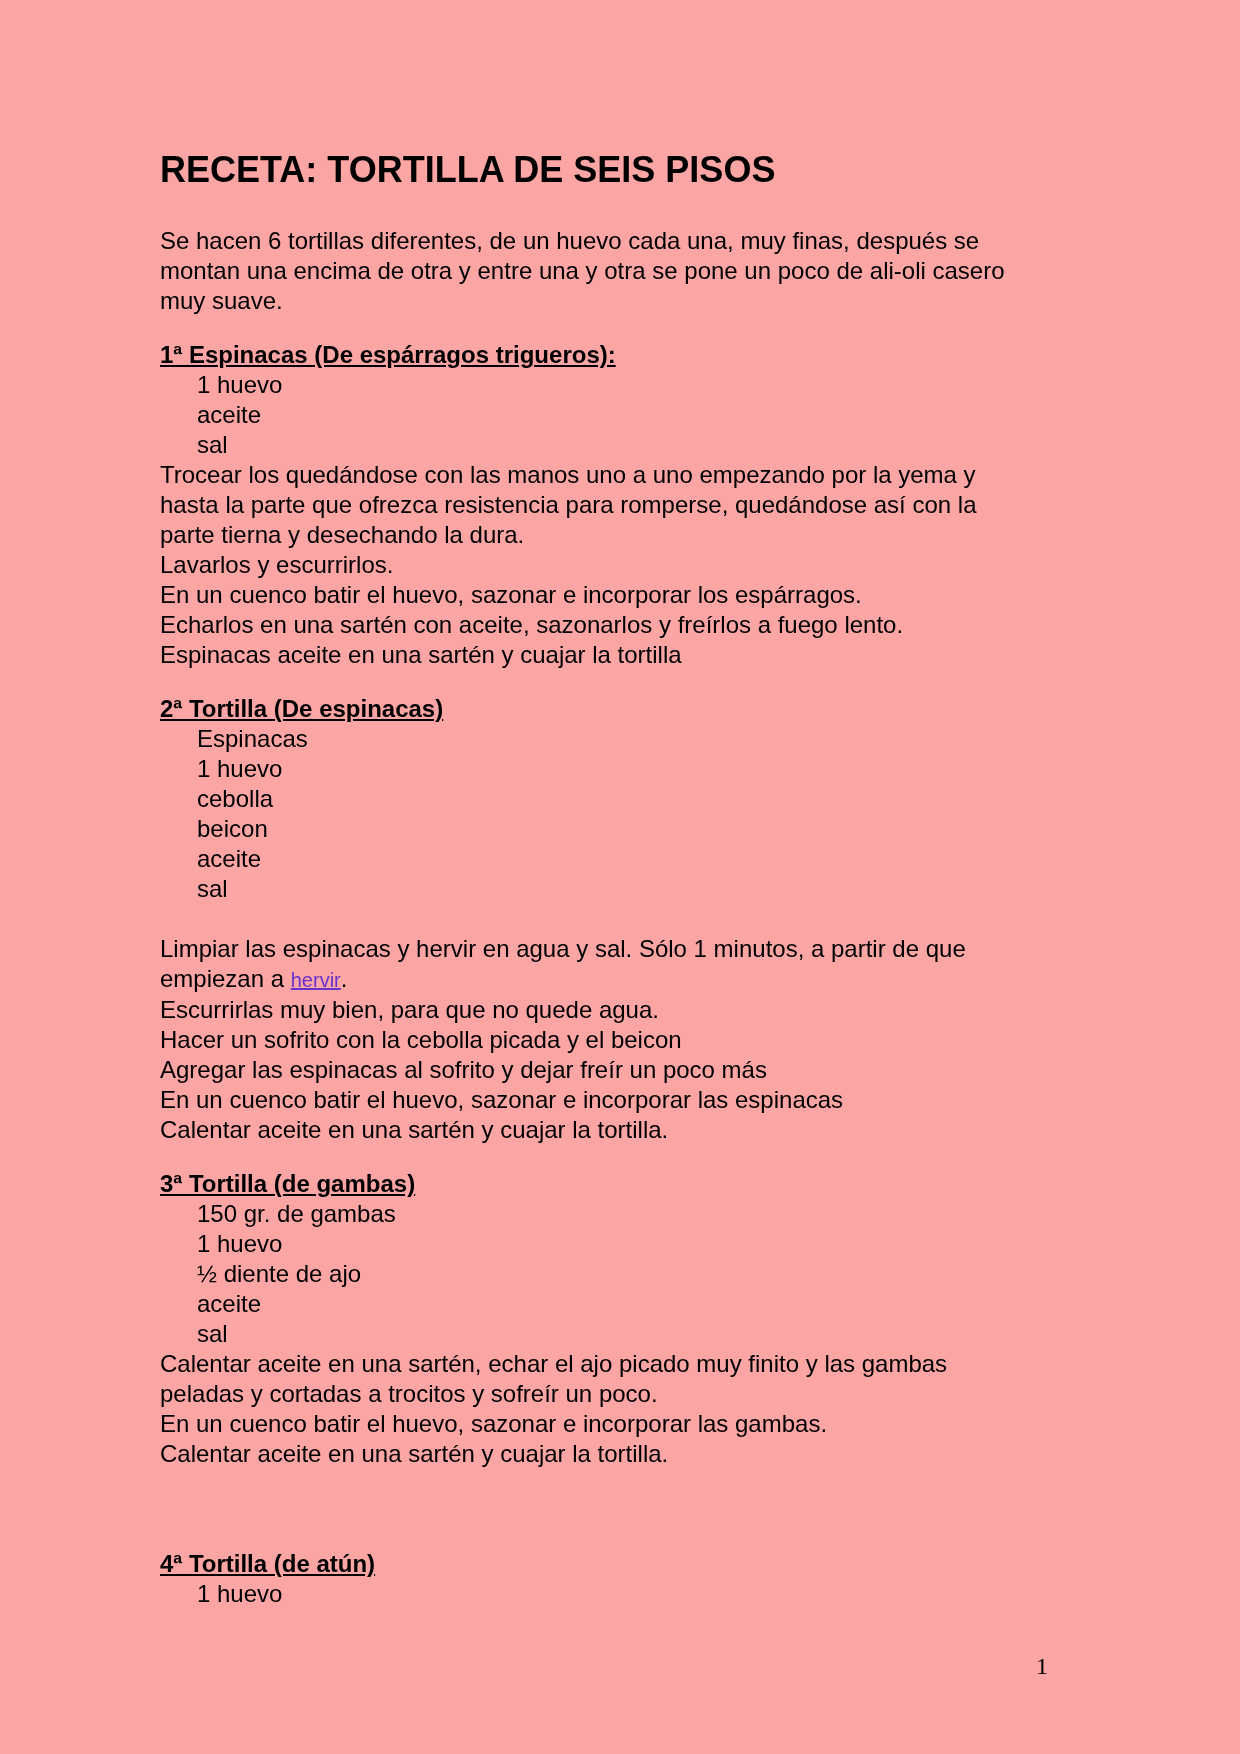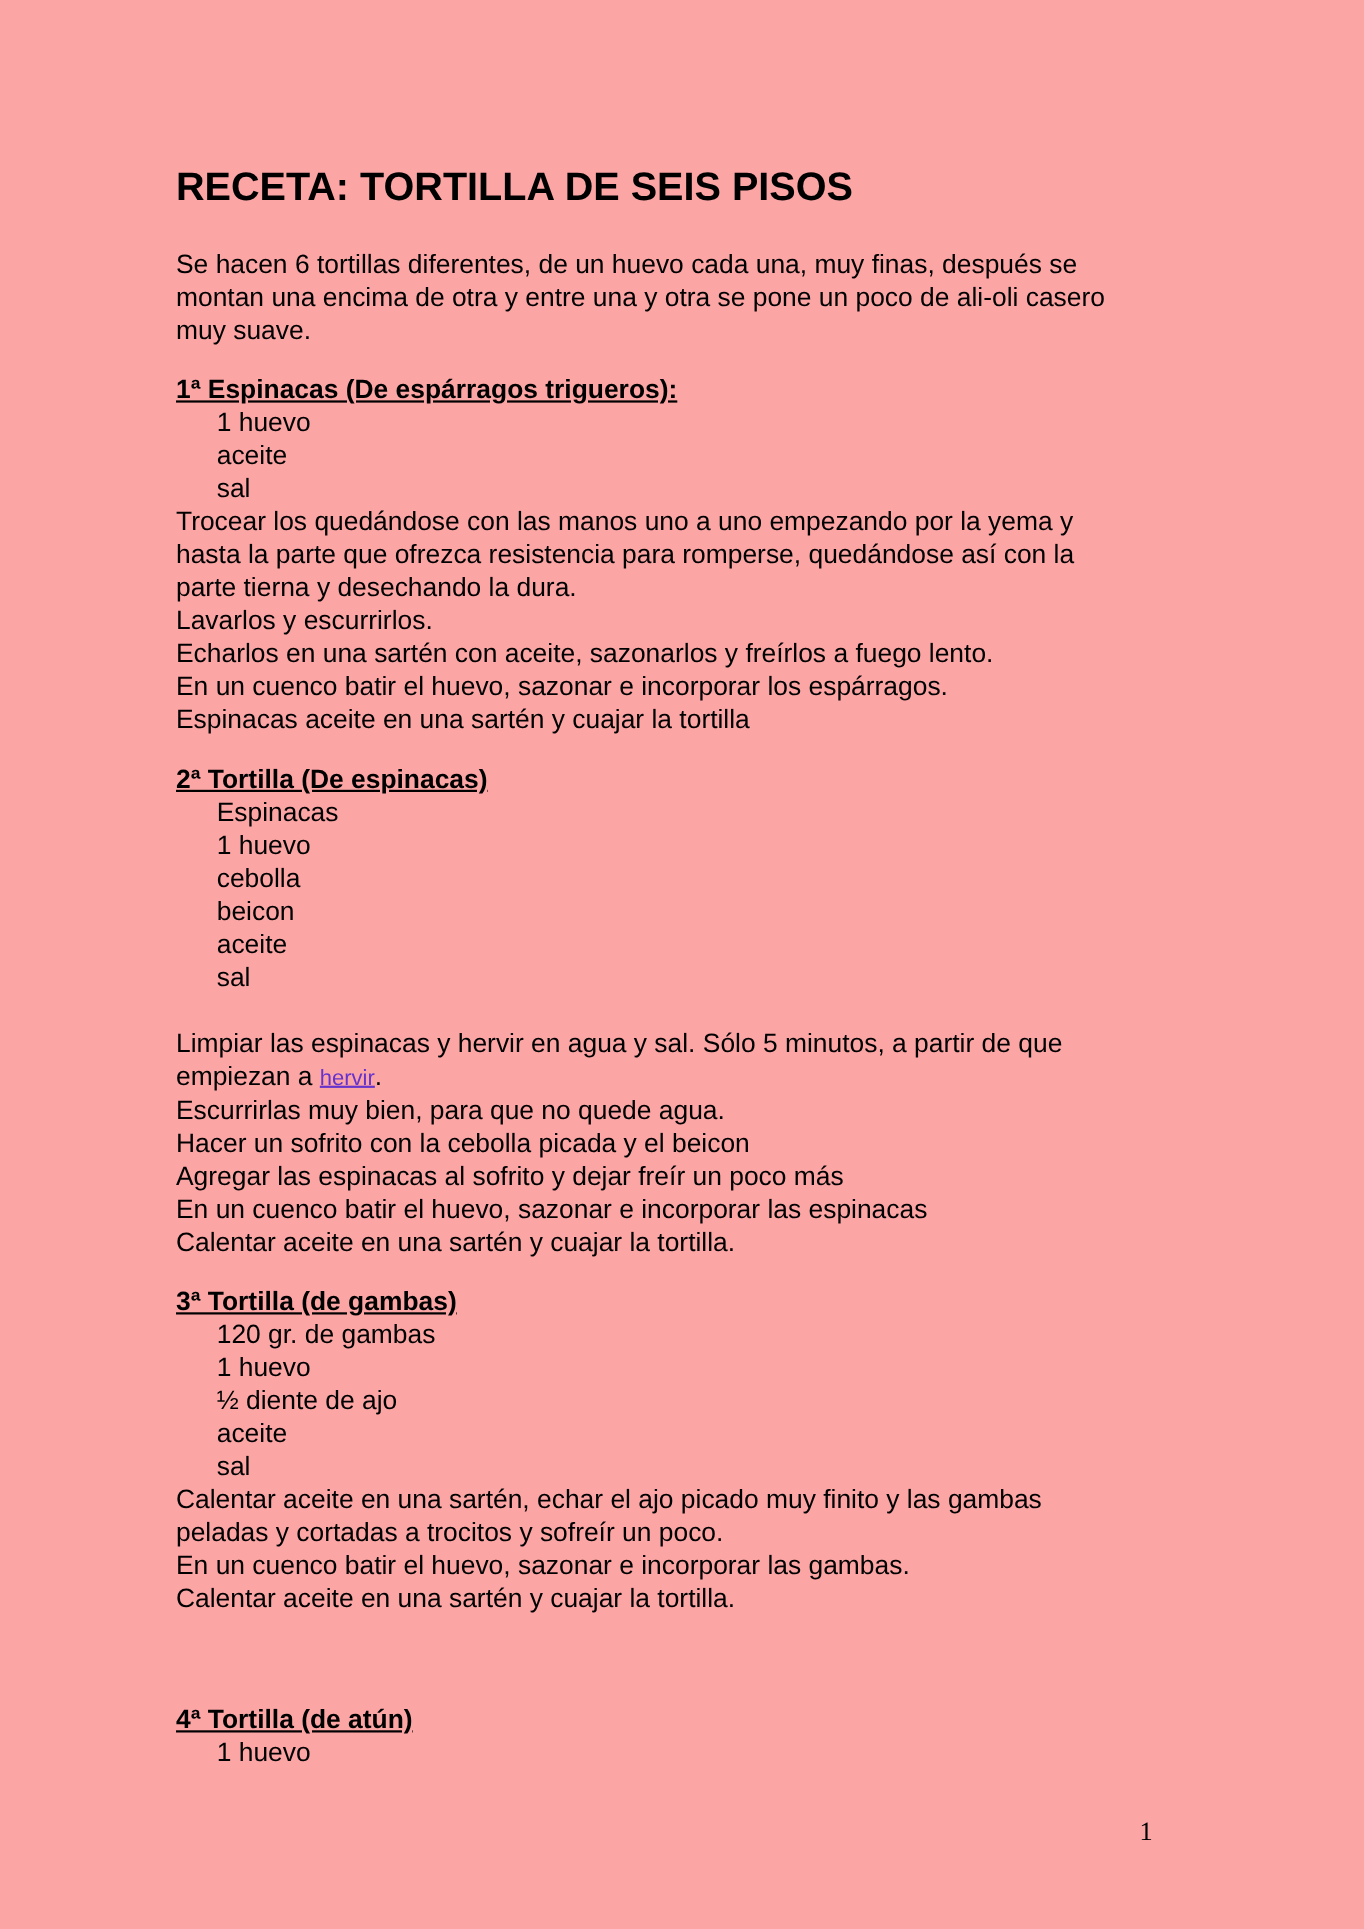--- a/index.html
+++ b/index.html
@@ -75,44 +75,44 @@
     <div class="line">muy suave.</div>
 
     <div class="section-heading">1ª Espinacas (De espárragos trigueros):</div>
     <div class="line ingredient">1 huevo</div>
     <div class="line ingredient">aceite</div>
     <div class="line ingredient">sal</div>
     <div class="line">Trocear los quedándose con las manos uno a uno empezando por la yema y</div>
     <div class="line">hasta la parte que ofrezca resistencia para romperse, quedándose así con la</div>
     <div class="line">parte tierna y desechando la dura.</div>
     <div class="line">Lavarlos y escurrirlos.</div>
+    <div class="line">En un cuenco batir el huevo, sazonar e incorporar los espárragos.</div>
     <div class="line">Echarlos en una sartén con aceite, sazonarlos y freírlos a fuego lento.</div>
-    <div class="line">En un cuenco batir el huevo, sazonar e incorporar los espárragos.</div>
     <div class="line">Espinacas aceite en una sartén y cuajar la tortilla</div>
 
     <div class="section-heading">2ª Tortilla (De espinacas)</div>
     <div class="line ingredient">Espinacas</div>
     <div class="line ingredient">1 huevo</div>
     <div class="line ingredient">cebolla</div>
     <div class="line ingredient">beicon</div>
     <div class="line ingredient">aceite</div>
     <div class="line ingredient">sal</div>
     <div class="blank-line"></div>
-    <div class="line">Limpiar las espinacas y hervir en agua y sal. Sólo 5 minutos, a partir de que</div>
+    <div class="line">Limpiar las espinacas y hervir en agua y sal. Sólo 1 minutos, a partir de que</div>
     <div class="line">
       <span>empiezan a </span><a class="doc-link">hervir</a><span>.</span>
     </div>
     <div class="line">Escurrirlas muy bien, para que no quede agua.</div>
     <div class="line">Hacer un sofrito con la cebolla picada y el beicon</div>
     <div class="line">Agregar las espinacas al sofrito y dejar freír un poco más</div>
     <div class="line">En un cuenco batir el huevo, sazonar e incorporar las espinacas</div>
     <div class="line">Calentar aceite en una sartén y cuajar la tortilla.</div>
 
     <div class="section-heading">3ª Tortilla (de gambas)</div>
-    <div class="line ingredient">120 gr. de gambas</div>
+    <div class="line ingredient">150 gr. de gambas</div>
     <div class="line ingredient">1 huevo</div>
     <div class="line ingredient">½ diente de ajo</div>
     <div class="line ingredient">aceite</div>
     <div class="line ingredient">sal</div>
     <div class="line">Calentar aceite en una sartén, echar el ajo picado muy finito y las gambas</div>
     <div class="line">peladas y cortadas a trocitos y sofreír un poco.</div>
     <div class="line">En un cuenco batir el huevo, sazonar e incorporar las gambas.</div>
     <div class="line">Calentar aceite en una sartén y cuajar la tortilla.</div>
 
     <div class="section-heading gap-large">4ª Tortilla (de atún)</div>

